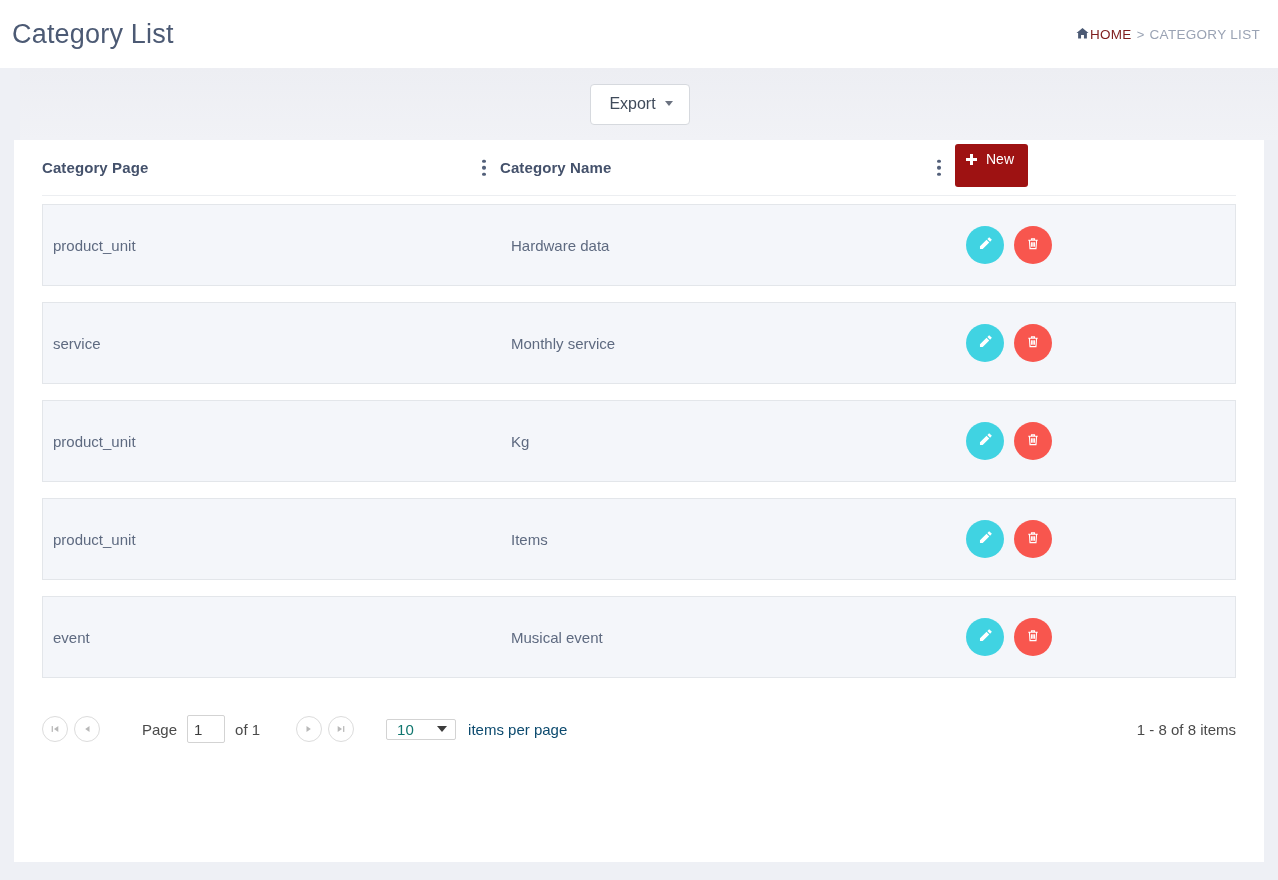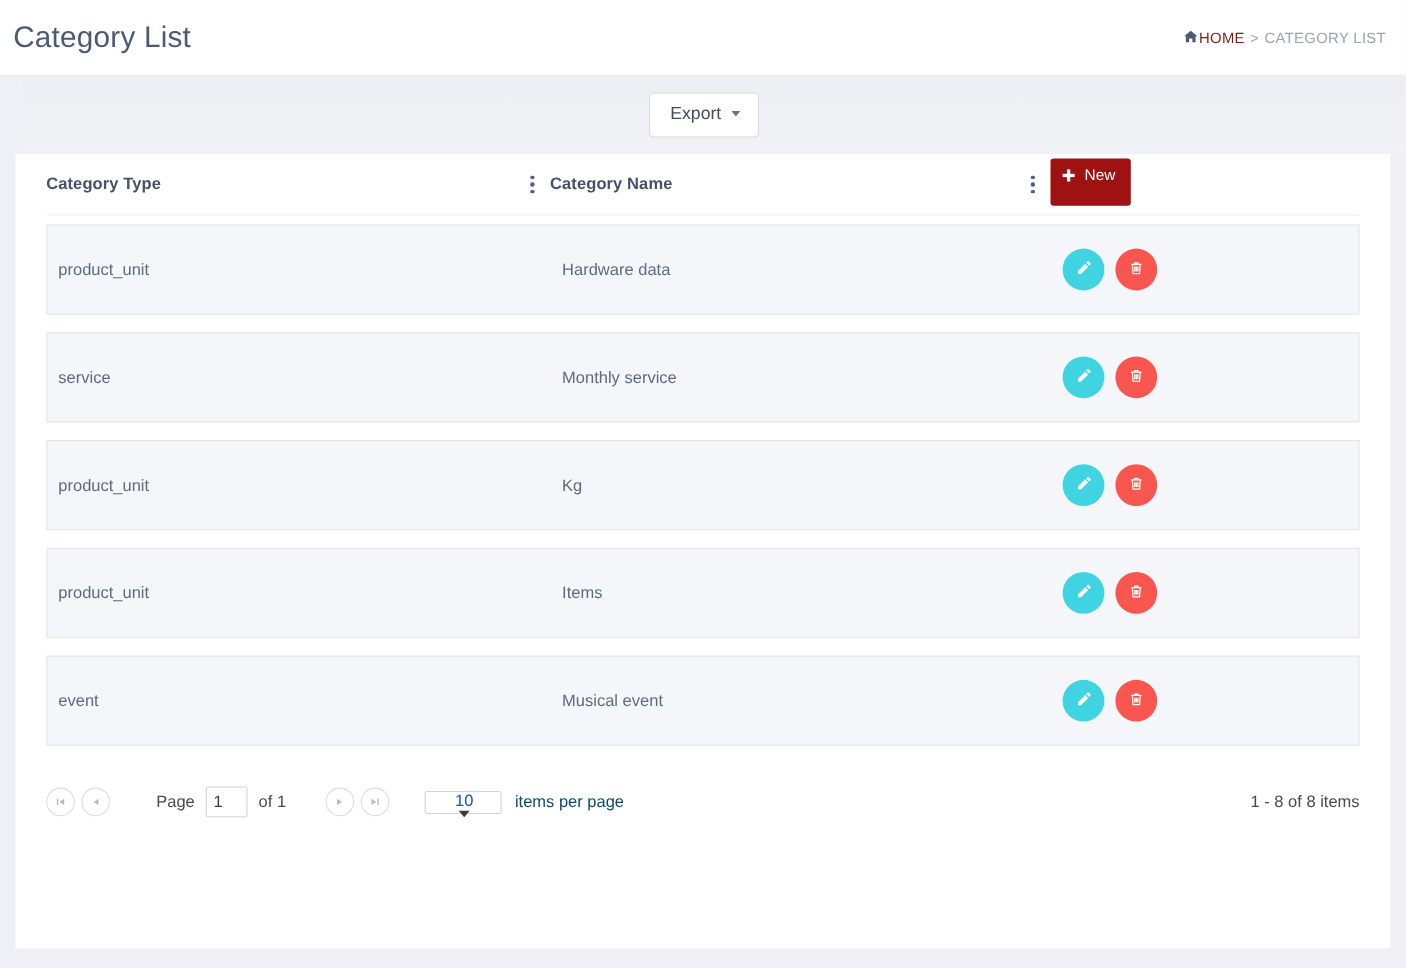--- a/index.html
+++ b/index.html
@@ -228,23 +228,22 @@
     margin-left: 26px;
     width: 70px; height: 21px;
     border: 1px solid #d3d3d3;
     border-radius: 2px;
     background: #ffffff;
     display: flex;
     align-items: center;
     justify-content: space-between;
     padding: 0 8px 0 10px;
     font-size: 15px;
-    color: #1d4ed8;
-    cursor: pointer;
-    flex-direction: column;
+    color: #0f766e;
+    cursor: pointer;
   }
   .caret-sm {
     width: 0; height: 0;
     border-left: 5px solid transparent;
     border-right: 5px solid transparent;
     border-top: 6px solid #3c3c3c;
   }
   .pg-ipp {
     font-size: 15px;
     color: #0c4a6e;
@@ -279,21 +278,21 @@
   <button class="export-btn">
     <span>Export</span>
     <span class="caret-down"></span>
   </button>
 </div>
 
 <div class="card">
 
   <div class="grid-header">
     <div class="col-type">
-      <span class="th-label">Category Type</span>
+      <span class="th-label">Category Page</span>
       <span class="kebab">
           <i></i>
           <i></i>
           <i></i>
         </span>
     </div>
     <div class="col-name">
       <span class="th-label">Category Name</span>
       <span class="kebab">
           <i></i>

